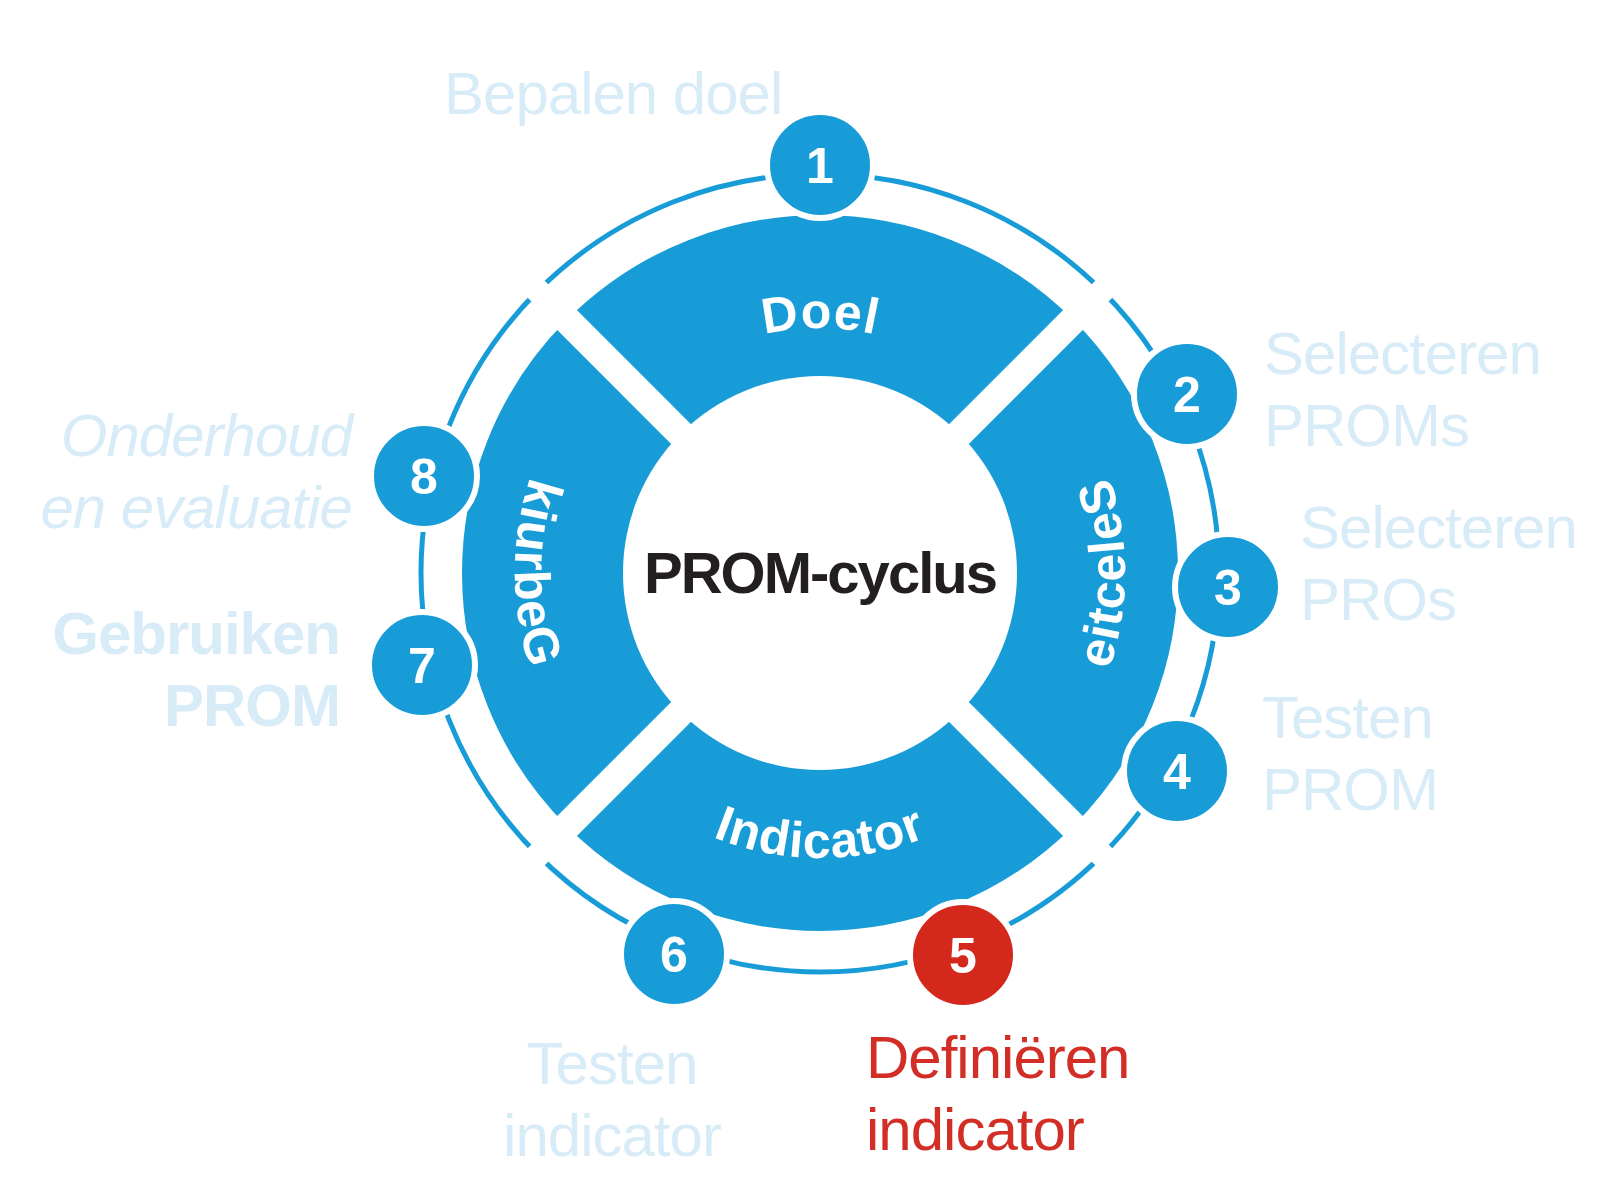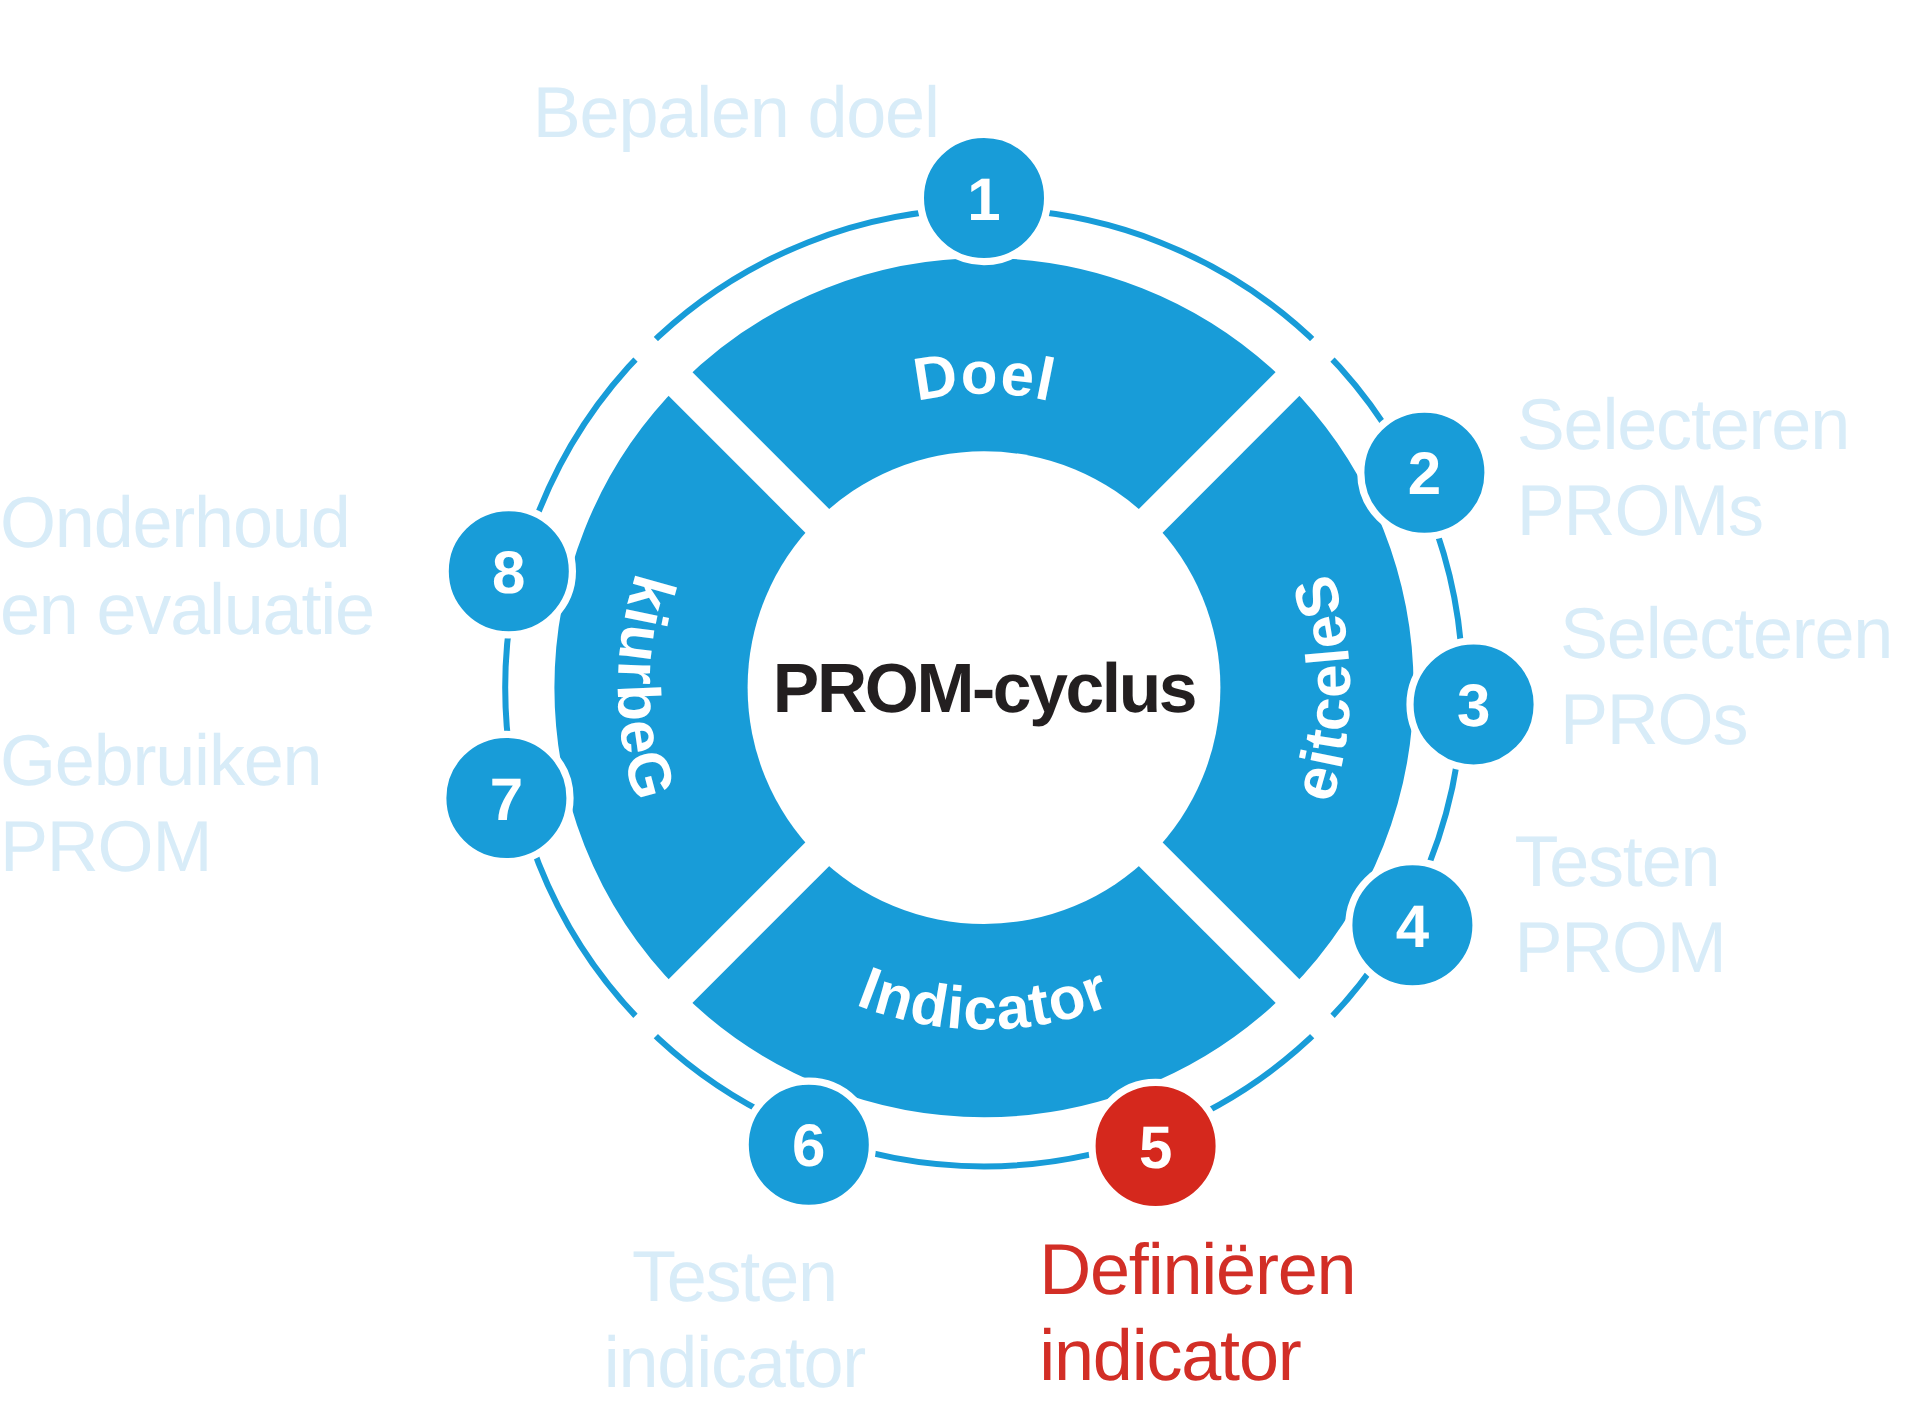--- a/index.html
+++ b/index.html
@@ -54,22 +54,22 @@
     color:#D8ECF8;
     font-size:60px;
     line-height:72px;
     letter-spacing:-1px;
     white-space:nowrap;
   }
   .olabel.top        {left:444px;  top:10px;   width:800px; text-align:left;margin-top:48px;}
   .olabel.top-right  {left:1264px; top:318px;  text-align:left;}
   .olabel.right      {left:1300px; top:492px;  text-align:left;}
   .olabel.lower-right{left:1262px; top:682px;  text-align:left;}
-  .olabel.top-left   {left:0px;    top:400px;  width:352px; text-align:left;}
-  .olabel.left       {left:0px;    top:598px;  width:340px; }
+  .olabel.top-left   {left:0px;    top:400px;  width:352px; text-align:right;font-style:italic;}
+  .olabel.left       {left:0px;    top:598px;  width:340px; text-align:right;font-weight:bold;}
   .olabel.bottom-left{left:412px;  top:1028px; width:400px; text-align:center;}
   .olabel.red-label{
     left:866px; top:1022px; width:400px; 
     color:#D22E26; font-weight:500; letter-spacing:-1px;
   }
 </style>
 </head>
 <body>
 
 <div class="stage">

